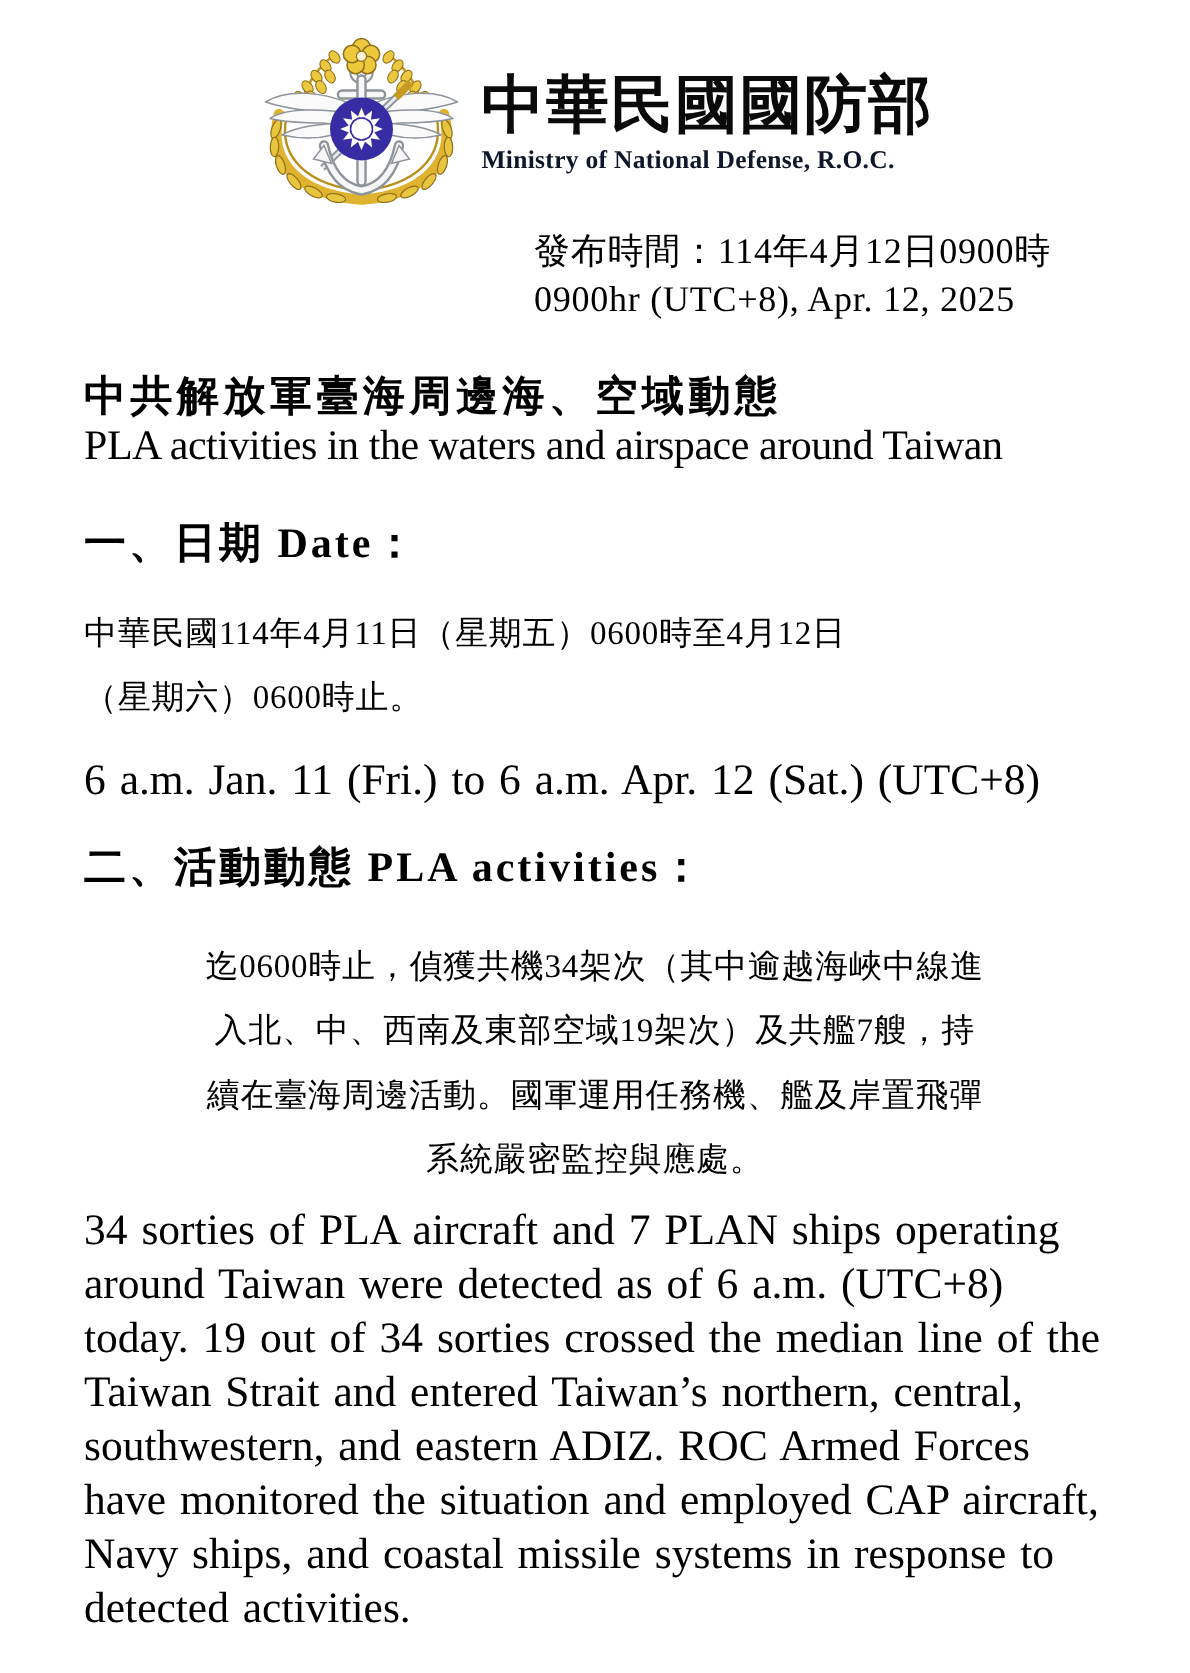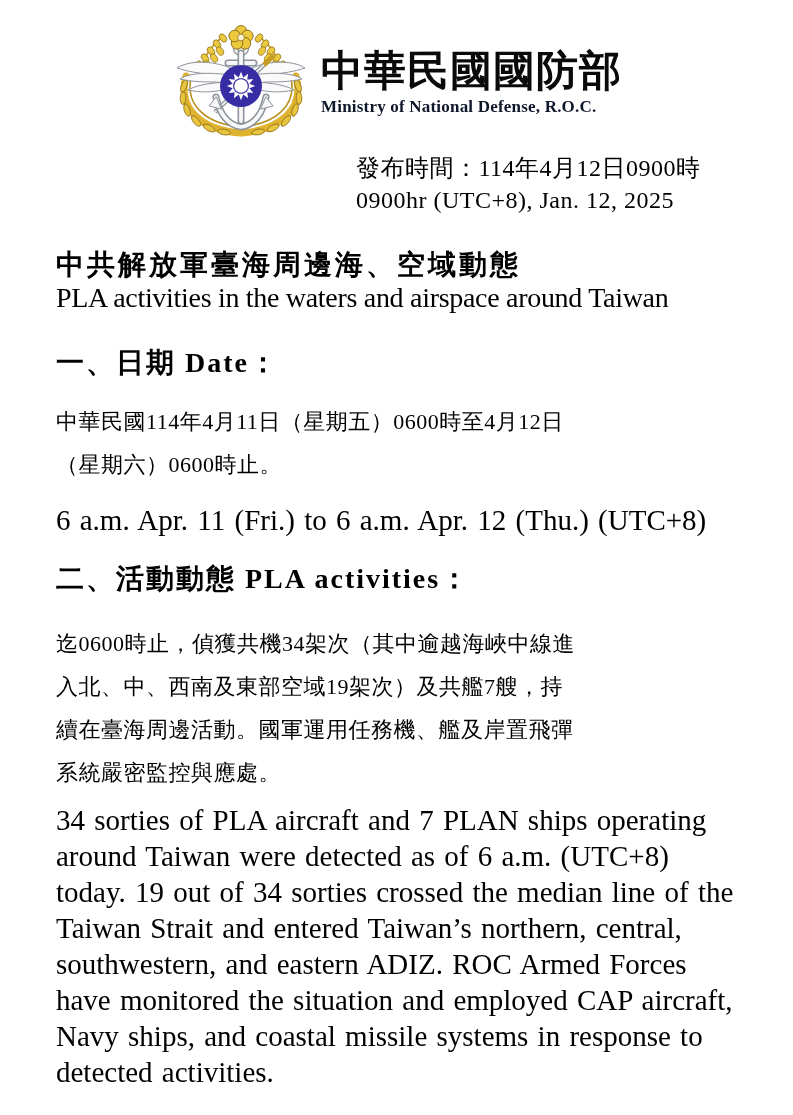--- a/index.html
+++ b/index.html
@@ -56,21 +56,21 @@
   p.para { white-space: pre-line; margin: 0; }
   p.zh {
     margin-top: 20px;
     font-size: 22px; line-height: 43px; letter-spacing: 0.5px;
     text-align: left;
   }
   p.en {
     margin-top: 16px;
     font-size: 29px; line-height: 36px; word-spacing: 2px;
   }
-  .sec-2 p.zh { margin-top: 26px; }
+  .sec-2 p.zh { margin-top: 26px; text-align: center; }
   .sec-2 p.en { margin-top: 8px; font-size: 29px; }
 </style>
 </head>
 <body>
 
 <div class="page">
 
   <header class="header">
     <span class="emblem-wrap">
       <svg width="140" height="116" viewBox="0 0 140 116" aria-hidden="true">
@@ -183,33 +183,33 @@
       </svg>
     </span>
     <div class="org">
       <div class="org-zh">中華民國國防部</div>
       <div class="org-en">Ministry of National Defense, R.O.C.</div>
     </div>
   </header>
 
   <div class="release">
     <div>發布時間：114年4月12日0900時</div>
-    <div>0900hr (UTC+8), Jan. 12, 2025</div>
+    <div>0900hr (UTC+8), Apr. 12, 2025</div>
   </div>
 
   <div class="doc-title">
     <div class="doc-title-zh">中共解放軍臺海周邊海、空域動態</div>
     <div class="doc-title-en">PLA activities in the waters and airspace around Taiwan</div>
   </div>
 
   <section class="sec-1">
     <h2 class="sec-heading">一、日期 Date：</h2>
     <p class="para zh">中華民國114年4月11日（星期五）0600時至4月12日
 （星期六）0600時止。</p>
-    <p class="para en">6 a.m. Apr. 11 (Fri.) to 6 a.m. Apr. 12 (Thu.) (UTC+8)</p>
+    <p class="para en">6 a.m. Jan. 11 (Fri.) to 6 a.m. Apr. 12 (Sat.) (UTC+8)</p>
   </section>
 
   <section class="sec-2">
     <h2 class="sec-heading">二、活動動態 PLA activities：</h2>
     <p class="para zh">迄0600時止，偵獲共機34架次（其中逾越海峽中線進
 入北、中、西南及東部空域19架次）及共艦7艘，持
 續在臺海周邊活動。國軍運用任務機、艦及岸置飛彈
 系統嚴密監控與應處。</p>
     <p class="para en">34 sorties of PLA aircraft and 7 PLAN ships operating
 around Taiwan were detected as of 6 a.m. (UTC+8)

